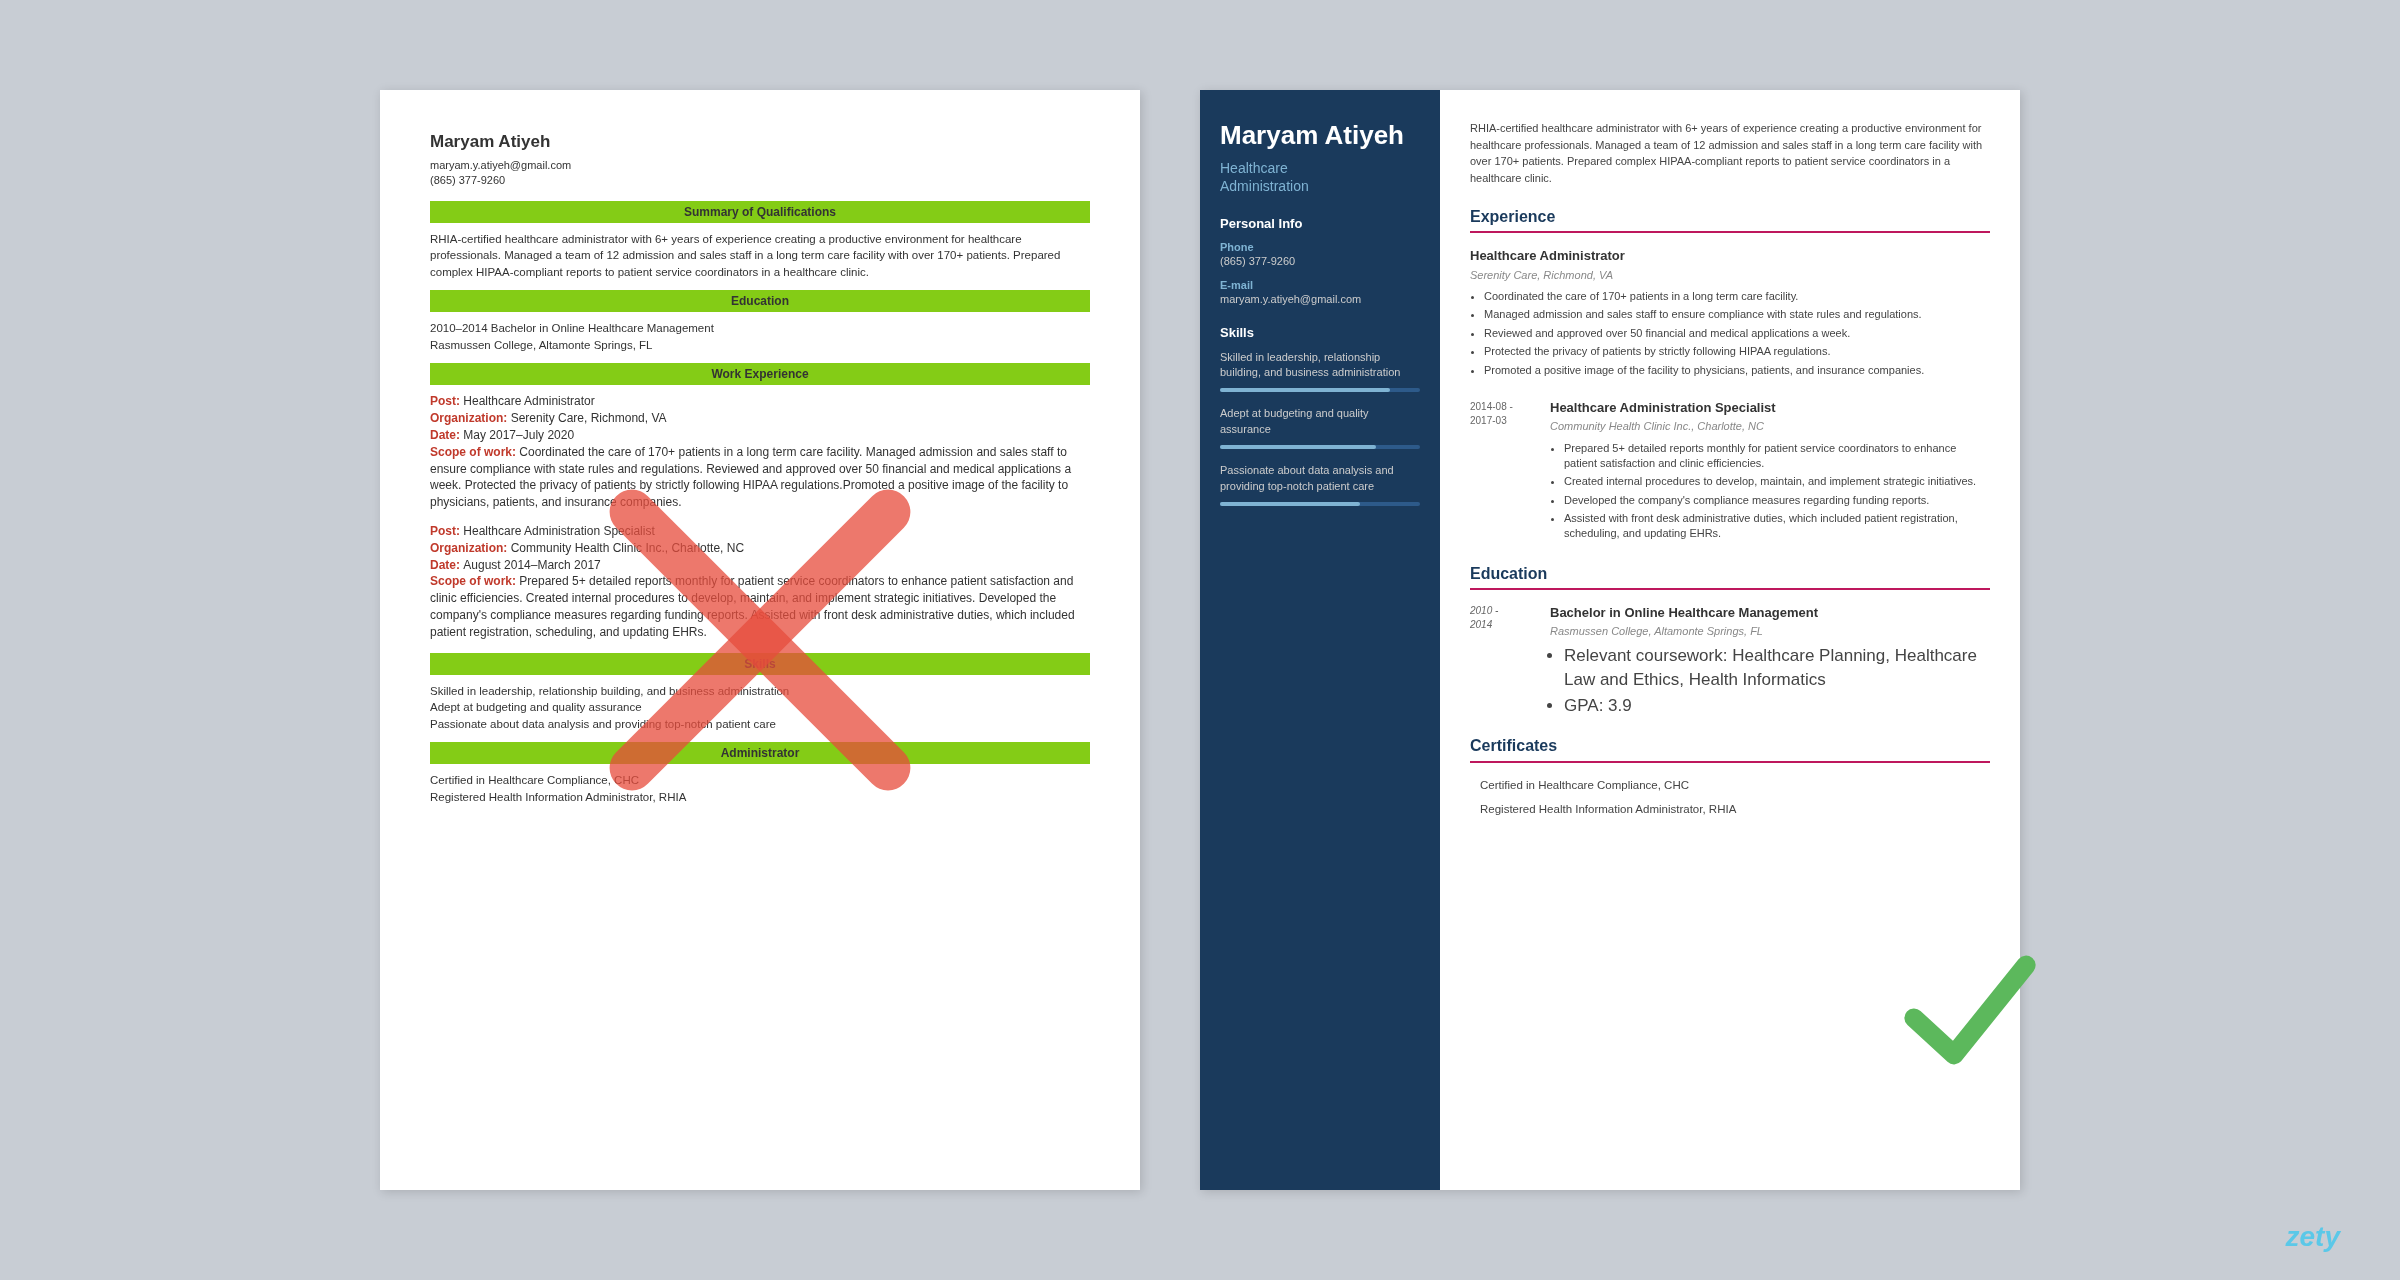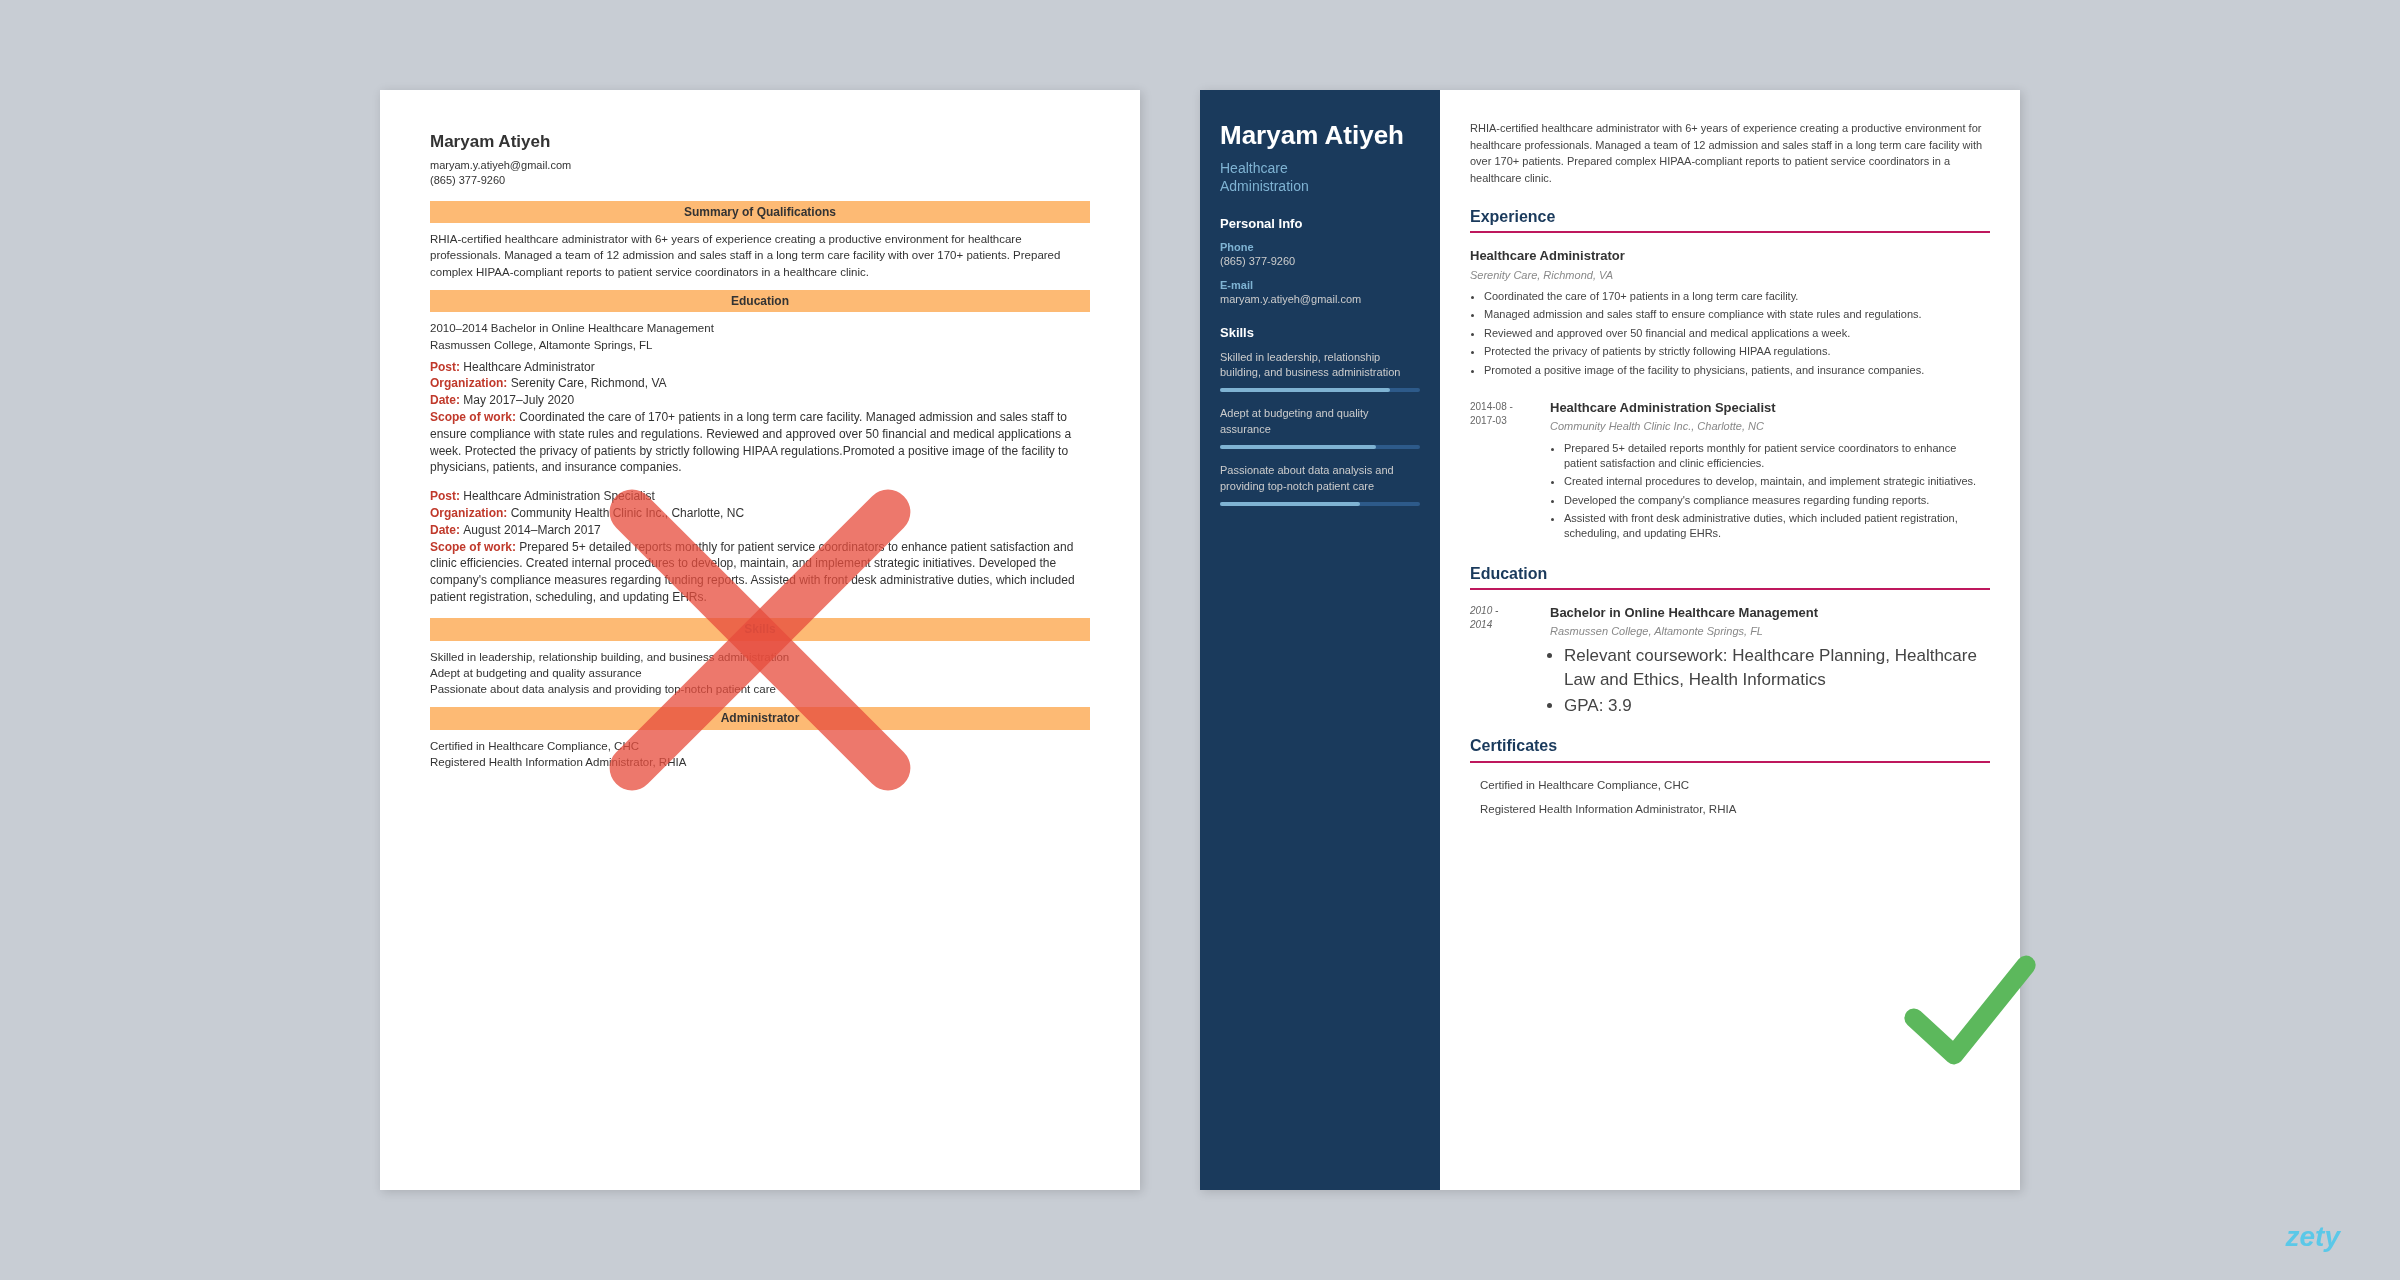--- a/index.html
+++ b/index.html
@@ -33,21 +33,21 @@
       font-weight: bold;
       margin-bottom: 4px;
     }
     .resume-left .contact-info {
       font-size: 11px;
       color: #333;
       margin-bottom: 12px;
     }
 
     .resume-left .section-header {
-      background: #fdba74;
+      background: #84cc16;
       text-align: center;
       font-weight: bold;
       font-size: 12px;
       padding: 3px 0;
       margin-bottom: 8px;
       margin-top: 10px;
     }
 
     .resume-left .section-content {
       margin-bottom: 6px;
@@ -305,20 +305,21 @@
 
   <div class="section-header">Summary of Qualifications</div>
   <div class="section-content">RHIA-certified healthcare administrator with 6+ years of experience creating a productive environment for healthcare professionals. Managed a team of 12 admission and sales staff in a long term care facility with over 170+ patients. Prepared complex HIPAA-compliant reports to patient service coordinators in a healthcare clinic.</div>
 
   <div class="section-header">Education</div>
   <div class="section-content">
     2010–2014 Bachelor in Online Healthcare Management<br>
     Rasmussen College, Altamonte Springs, FL
   </div>
 
+  <div class="section-header">Work Experience</div>
 
   <div class="work-post">
     <div><span class="work-label">Post: </span><span class="work-value">Healthcare Administrator</span></div>
     <div><span class="work-label">Organization: </span><span class="work-value">Serenity Care, Richmond, VA</span></div>
     <div><span class="work-label">Date: </span><span class="work-value">May 2017–July 2020</span></div>
     <div><span class="work-label">Scope of work: </span><span class="work-value">Coordinated the care of 170+ patients in a long term care facility. Managed admission and sales staff to ensure compliance with state rules and regulations.  Reviewed and approved over 50 financial and medical applications a week. Protected the privacy of patients by strictly following HIPAA regulations.Promoted a positive image of the facility to physicians, patients, and insurance companies.</span></div>
   </div>
 
   <div class="work-post">
     <div><span class="work-label">Post: </span><span class="work-value">Healthcare Administration Specialist</span></div>

